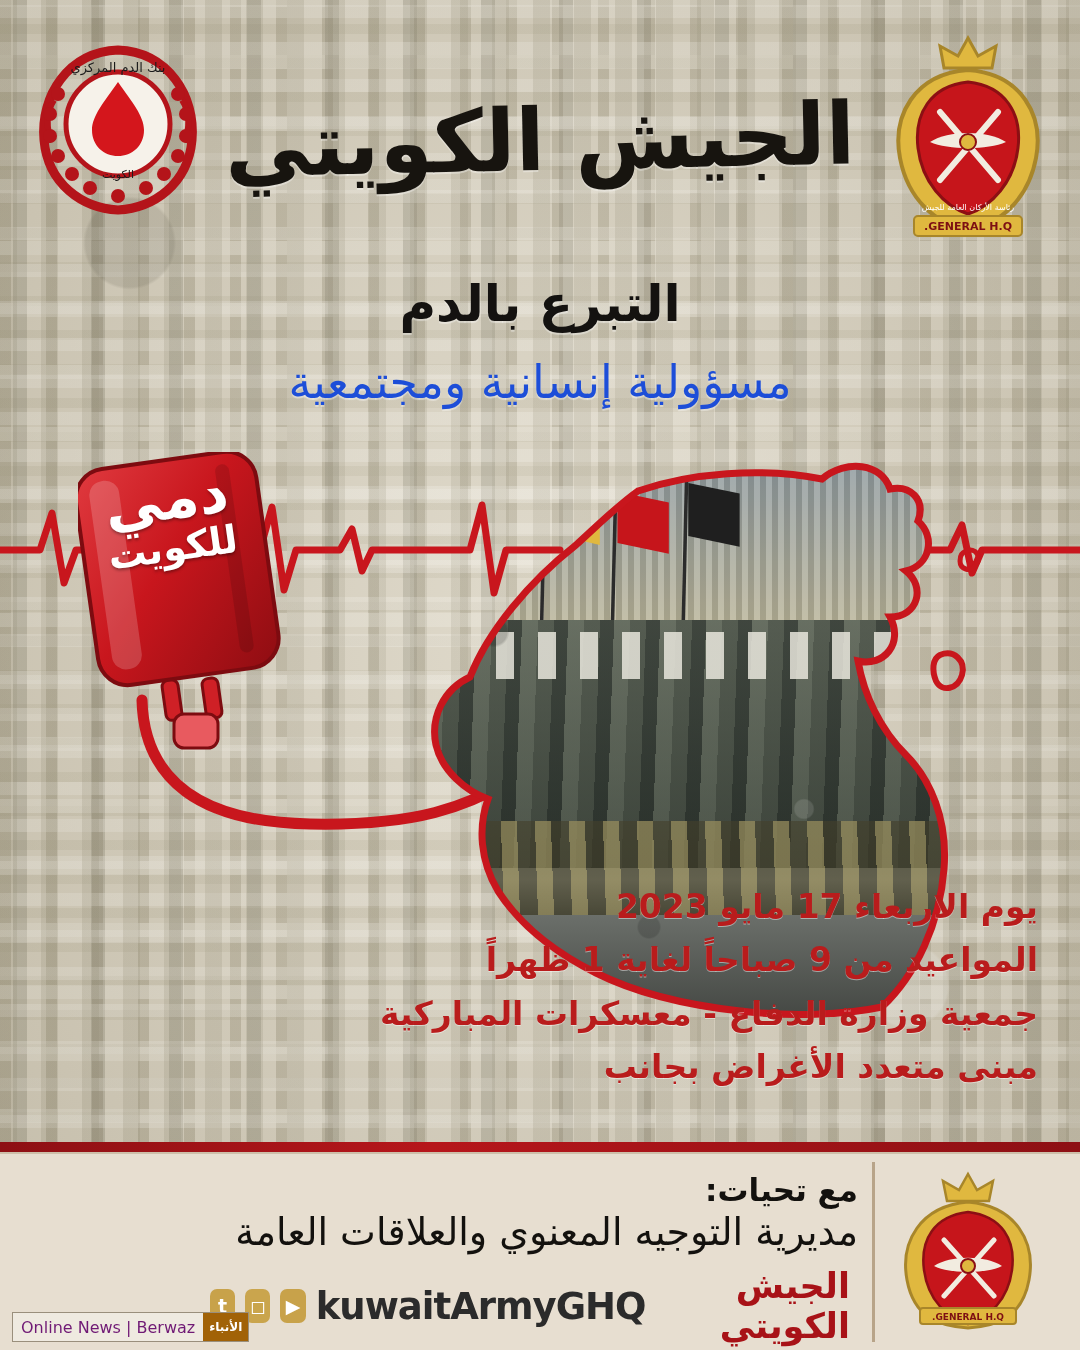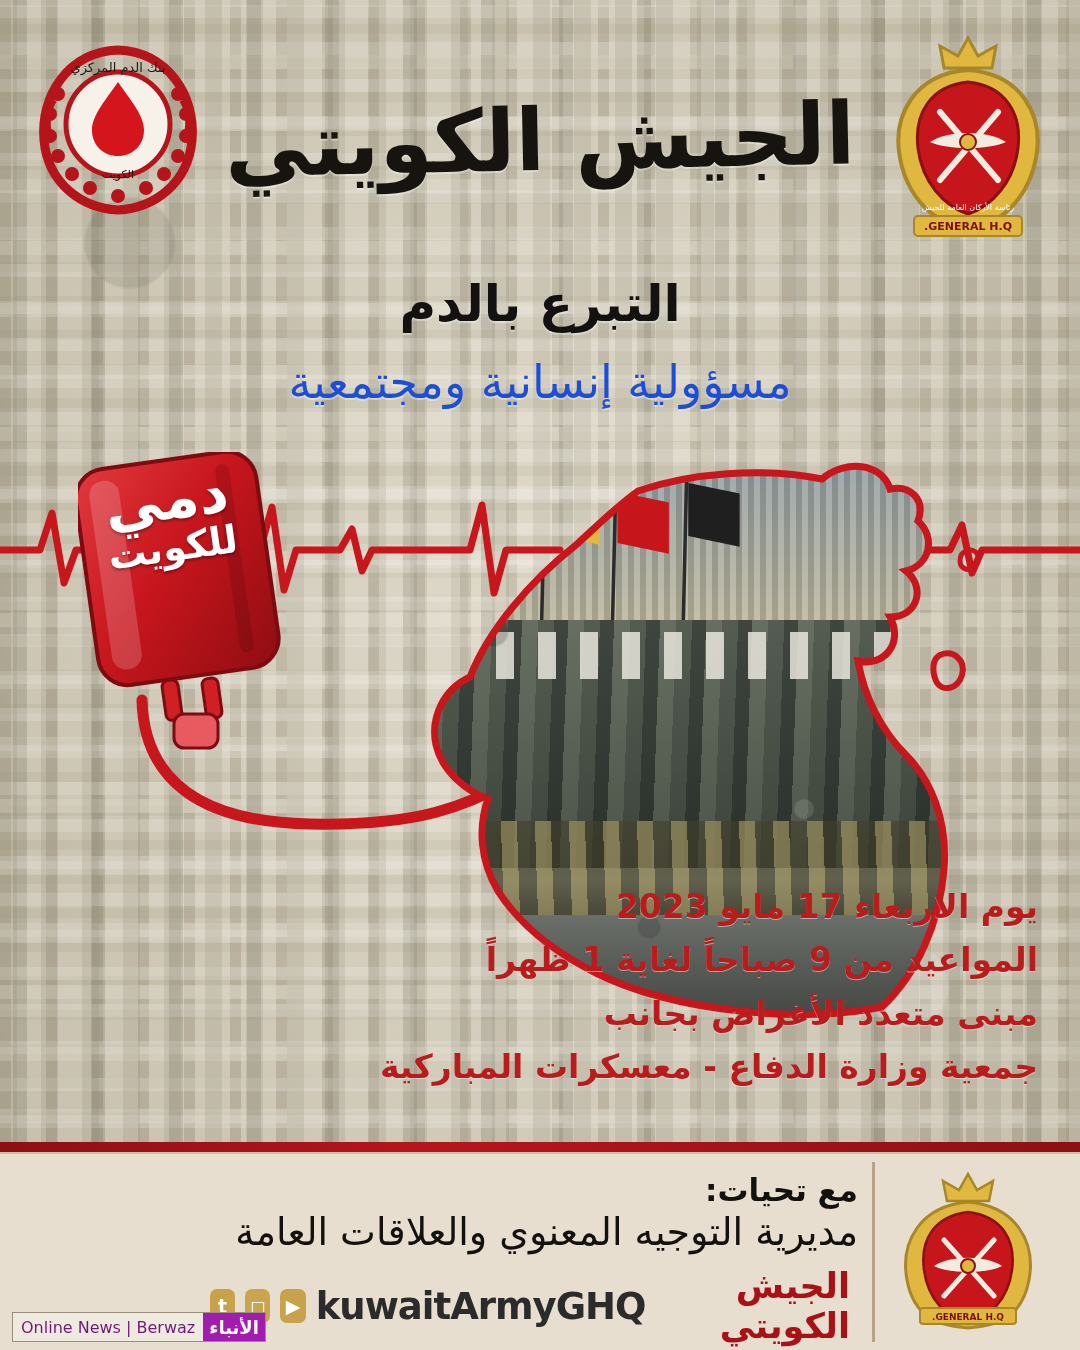--- a/index.html
+++ b/index.html
@@ -265,24 +265,24 @@
   .sicon.ig { background: #caa54d; }
   .sicon.yt { background: #c8a24a; }
   .credit {
     position: absolute; left: 12px; bottom: 8px;
     display: flex; align-items: stretch; height: 30px;
     border: 1px solid #9a8f7c;
     background: #efeae0;
     font-size: 16px;
   }
   .credit .badge {
-    background: #a21caf; color: #fff;
+    background: #a16207; color: #fff;
     padding: 0 6px;
     display: flex; align-items: center;
-    font-size: 18px; font-weight: bold;
+    font-size: 12px; font-weight: bold;
   }
   .credit .ctext {
     padding: 0 8px;
     display: flex; align-items: center;
     color: #701a75; direction: ltr;
   }
 </style>
 </head>
 <body>
 
@@ -438,22 +438,22 @@
                C110 406 108 372 118 344 C96 336 72 316 66 290 C60 262 74 234 100 222
                C118 176 160 126 206 90 C228 70 248 50 268 36 Z" fill="none" stroke="#c8161d" stroke-width="7"></path>
       <path d="M570 200 C584 194 596 206 592 220 C588 234 572 238 566 226 C562 216 562 204 570 200 Z" fill="none" stroke="#c8161d" stroke-width="6"></path>
       <path d="M596 96 C606 92 612 102 606 110 C600 118 590 114 590 106 C590 100 592 98 596 96 Z" fill="none" stroke="#c8161d" stroke-width="5"></path>
     </svg>
   </div>
 
   <div class="details">
     <div>يوم الاربعاء  17  مايو  2023</div>
     <div>المواعيد من 9 صباحاً لغاية 1 ظهراً</div>
+    <div>جمعية وزارة الدفاع - معسكرات المباركية</div>
     <div>مبنى متعدد الأغراض بجانب</div>
-    <div>جمعية وزارة الدفاع - معسكرات المباركية</div>
   </div>
 
   <div class="footer-rule"></div>
   <div class="footer">
     <div class="footer-divider"></div>
 
     <svg class="footer-logo" viewBox="0 0 160 165">
       <path d="M80 6 L89 22 L105 13 L101 33 L59 33 L55 13 L71 22 Z" fill="#e0b83f" stroke="#a8862a" stroke-width="2.5"></path>
       <path d="M80 34 C32 38 12 74 19 112 C26 150 51 158 80 160 C109 158 134 150 141 112 C148 74 128 38 80 34 Z" fill="#e0b83f" stroke="#a8862a" stroke-width="3"></path>
       <path d="M80 44 C46 48 32 72 36 102 C40 132 59 150 80 156 C101 150 120 132 124 102 C128 72 114 48 80 44 Z" fill="#c6151b" stroke="#8c0f14" stroke-width="2.5"></path>

